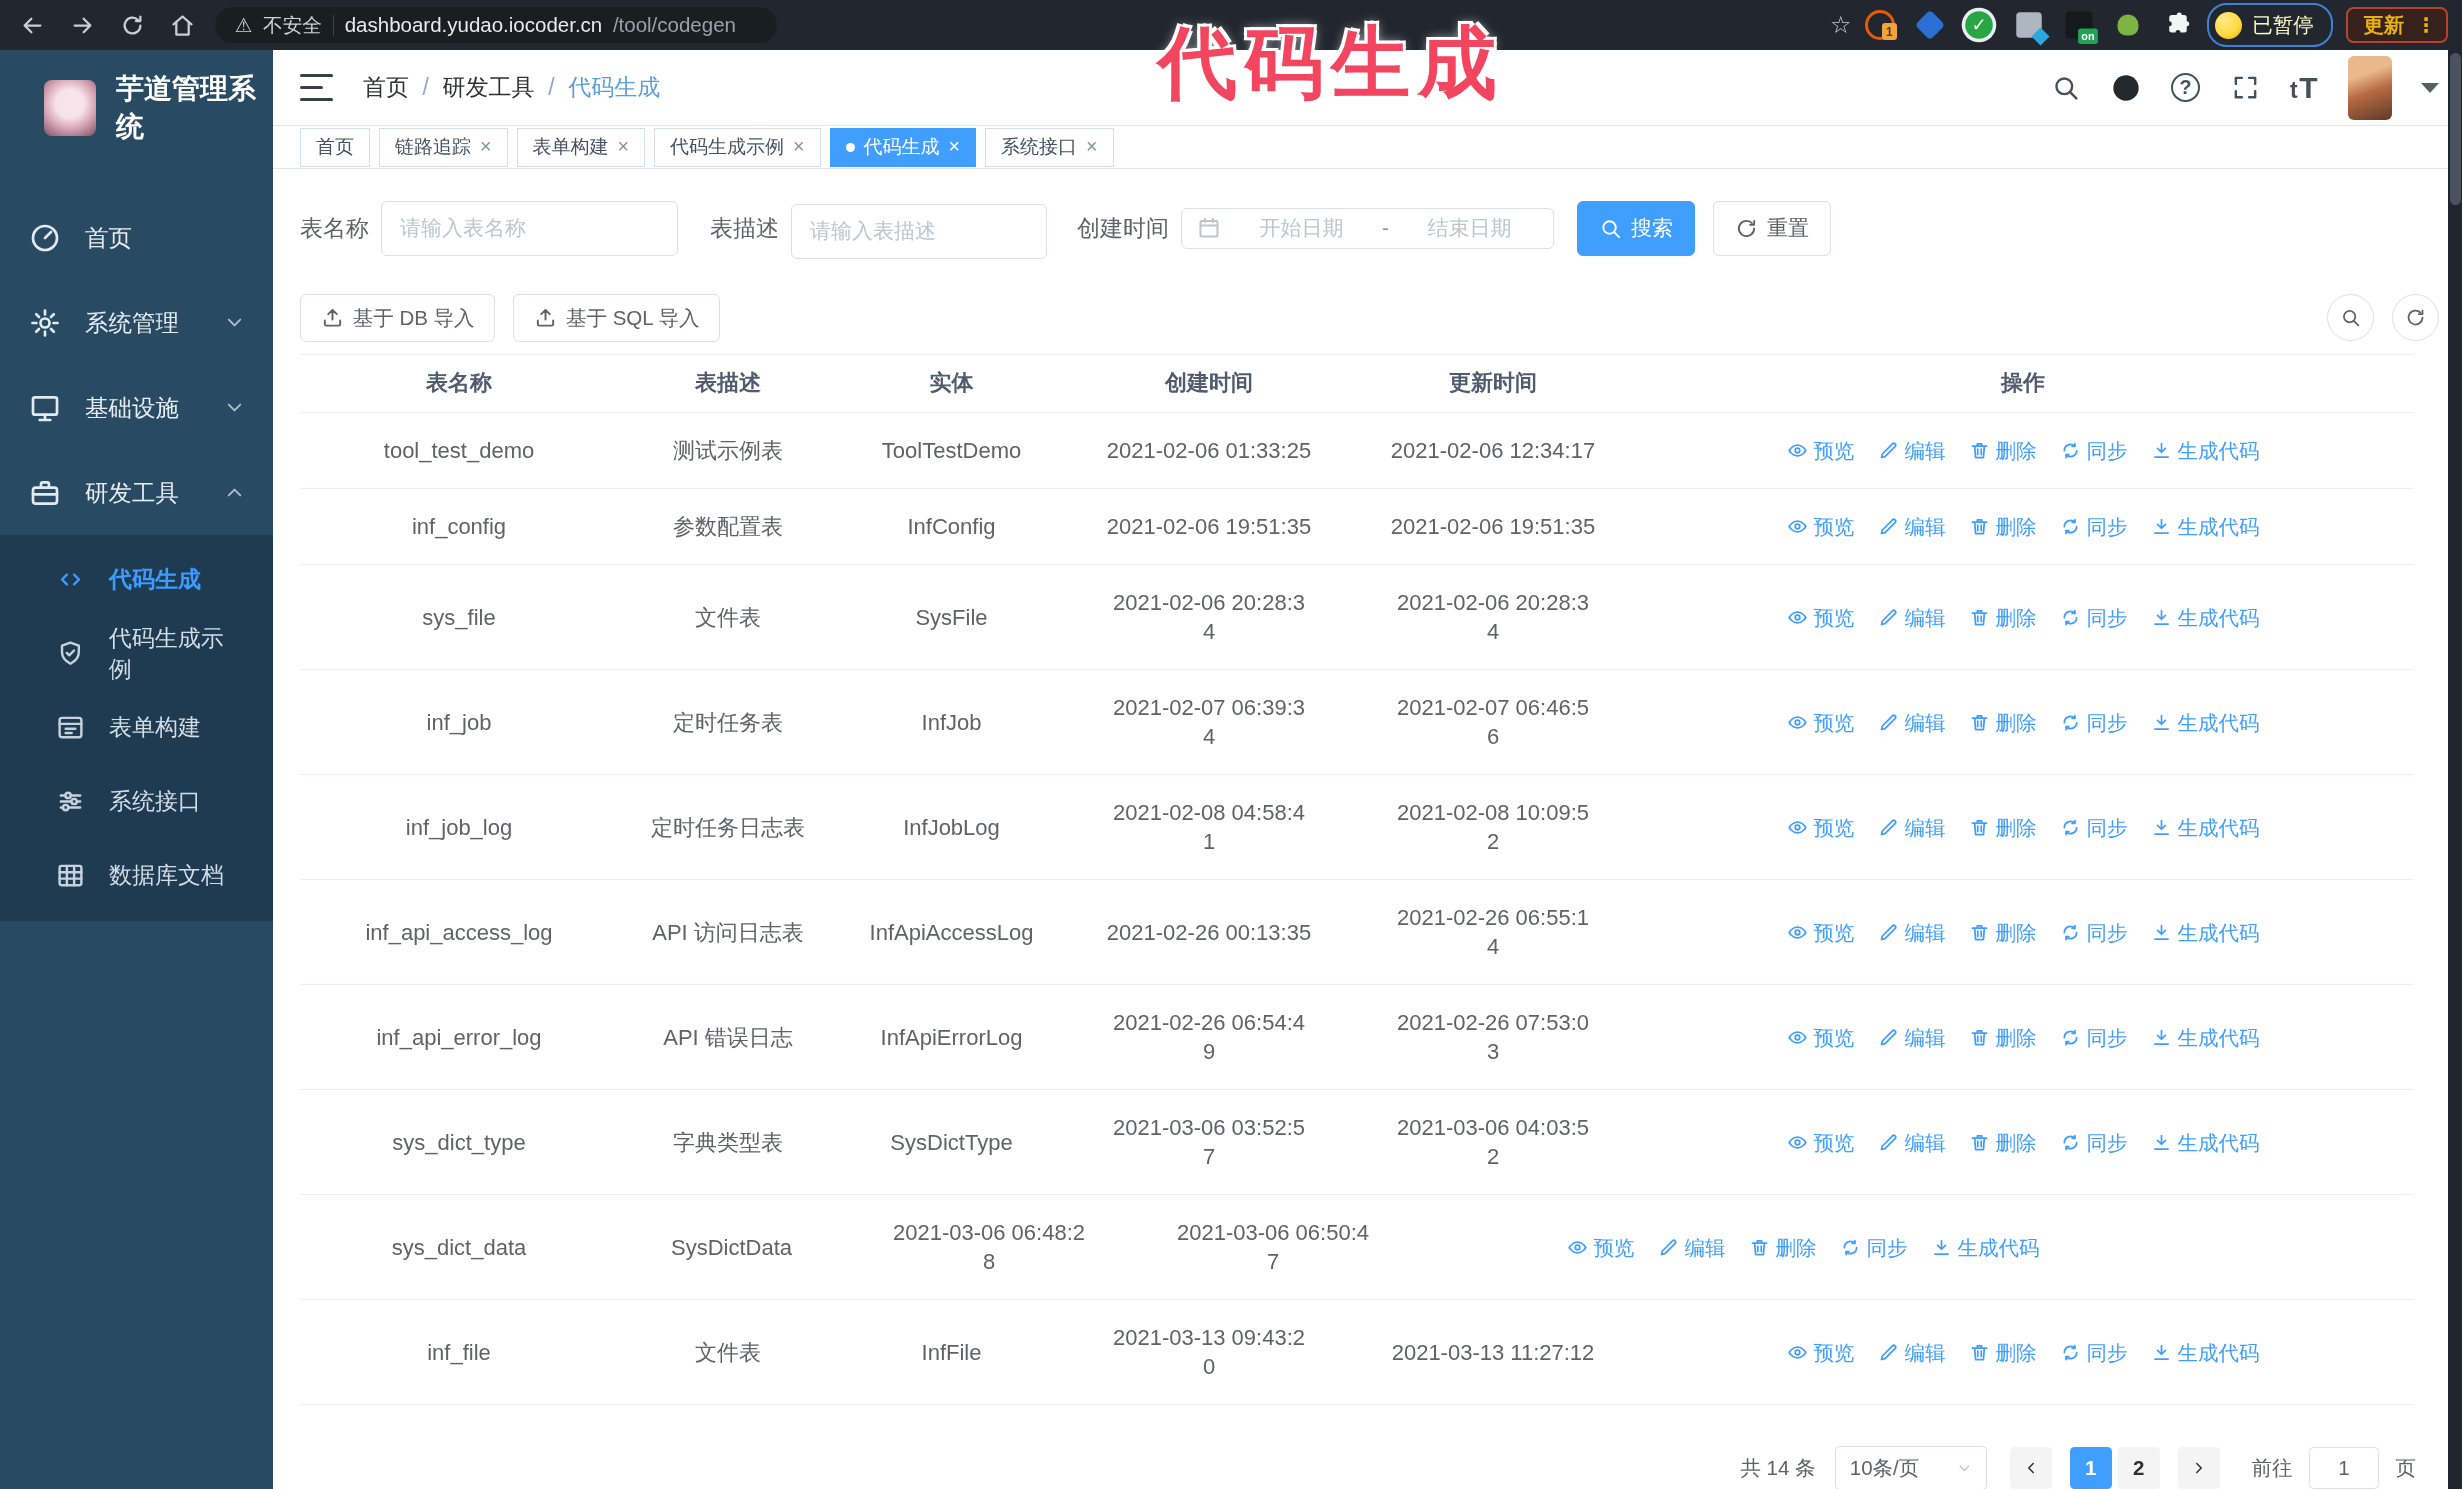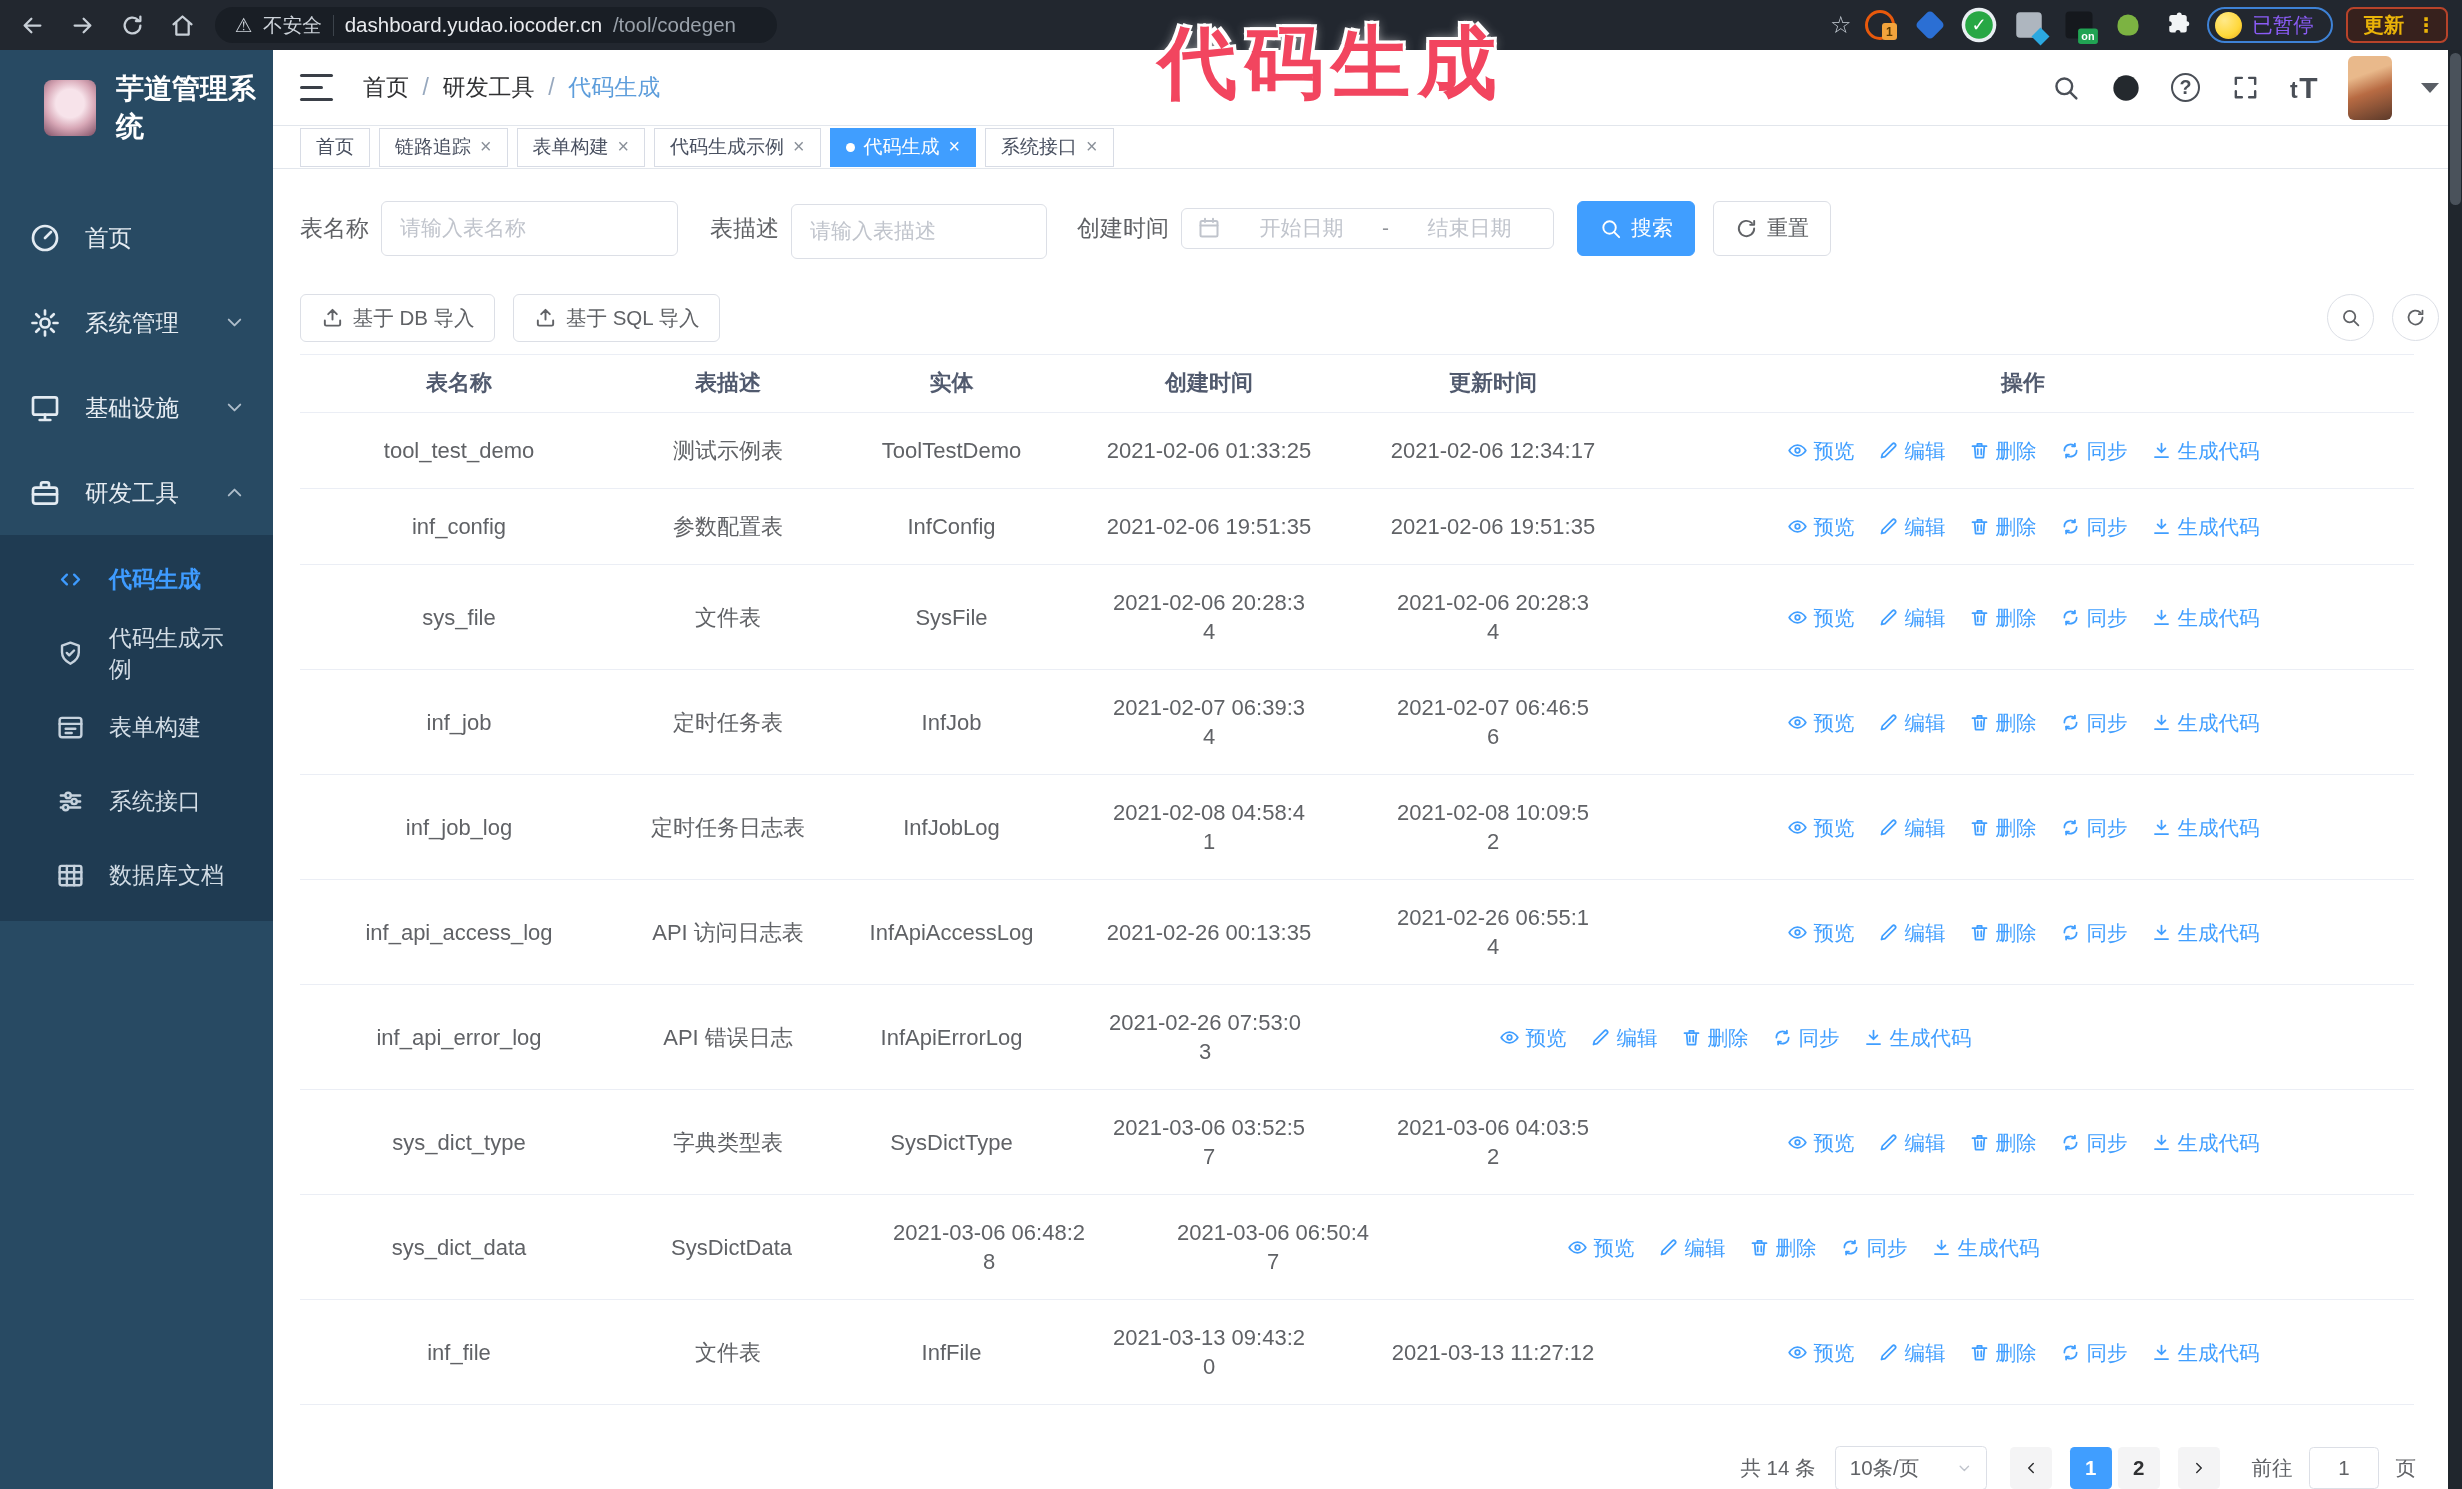--- a/index.html
+++ b/index.html
@@ -28,22 +28,22 @@
   .ext.gem-extension-icon { background:#2b6fd4; transform:rotate(45deg) scale(.72); border-radius:6px; }
   .ext.green-check-extension-icon { background:#27a744; border-radius:50%; color:#fff; font-size:19.7px; font-weight:bold;
     box-shadow:0 0 0 3.8px #e9eef2; transform:scale(.92); }
   .ext.grid-extension-icon { background:#aeb6bf; border-radius:4.5px; transform:scale(.85); }
   .ext.grid-extension-icon:after { content:""; position:absolute; right:-6px; bottom:-6px; width:15px; height:15px;
     background:#2ba8e0; transform:rotate(45deg); }
   .ext.dark-on-extension-icon { background:#15181d; border-radius:4.5px; transform:scale(.9); }
   .ext.dark-on-extension-icon .badge { background:#21a353; right:-6px; bottom:-6px; }
   .ext.green-bot-extension-icon { background:#7cb342; border-radius:50% 50% 40% 40%; transform:scale(.7); }
   .ext.puzzle-extension-icon { color:#f2f4f6; }
-  .pill-paused { display:flex; align-items:center; gap:10.6px; height:36px; padding:0 16.7px 0 6px;
-    border:2.3px solid #3e82d6; border-radius:19.7px; color:#8b5cf6; font-size:20.5px; }
+  .pill-paused { display:flex; align-items:center; gap:10.6px; height:44px; padding:0 16.7px 0 6px;
+    border:2.3px solid #3e82d6; border-radius:19.7px; color:#fef9c3; font-size:20.5px; }
   .pill-paused .face { width:27px; height:27px; border-radius:50%;
     background:radial-gradient(circle at 35% 30%, #ffe98a, #ffd83b 60%, #e8a91d); }
   .pill-update { display:flex; align-items:center; gap:12px; height:36px; padding:0 10.6px 0 15px;
     border:2.3px solid #b8432a; border-radius:7.6px; background:#37211d; color:#eab308; font-size:20.5px; font-weight:bold; }
   .pill-update .dots { font-size:19.7px; letter-spacing:0; }
 
   
   .app { display:flex; height:1440px; }
   .sidebar { width:273px; background:#284a63; color:#cfd9e4; flex-shrink:0; }
   .main { flex:1; display:flex; flex-direction:column; background:#fff; position:relative; }
@@ -781,20 +781,22 @@
                     </svg>
                     <span>生成代码</span>
                   </span>
                 </span>
               </div>
   </div>
             <div class="tr">
     <div class="td c0">inf_api_error_log</div>
     <div class="td c1">API 错误日志</div>
     <div class="td c2">InfApiErrorLog</div>
+    <div class="td c3 time">2021-02-26 06:54:4
+9</div>
     <div class="td c4 time">2021-02-26 07:53:0
 3</div>
     <div class="td c5">
                 <span class="acts">
                   <span class="act">
        <svg class="ic aic" viewBox="0 0 28 28" width="21" height="21">
                       <use href="#i-eye"></use>
                     </svg>
                     <span>预览</span>
                   </span>

